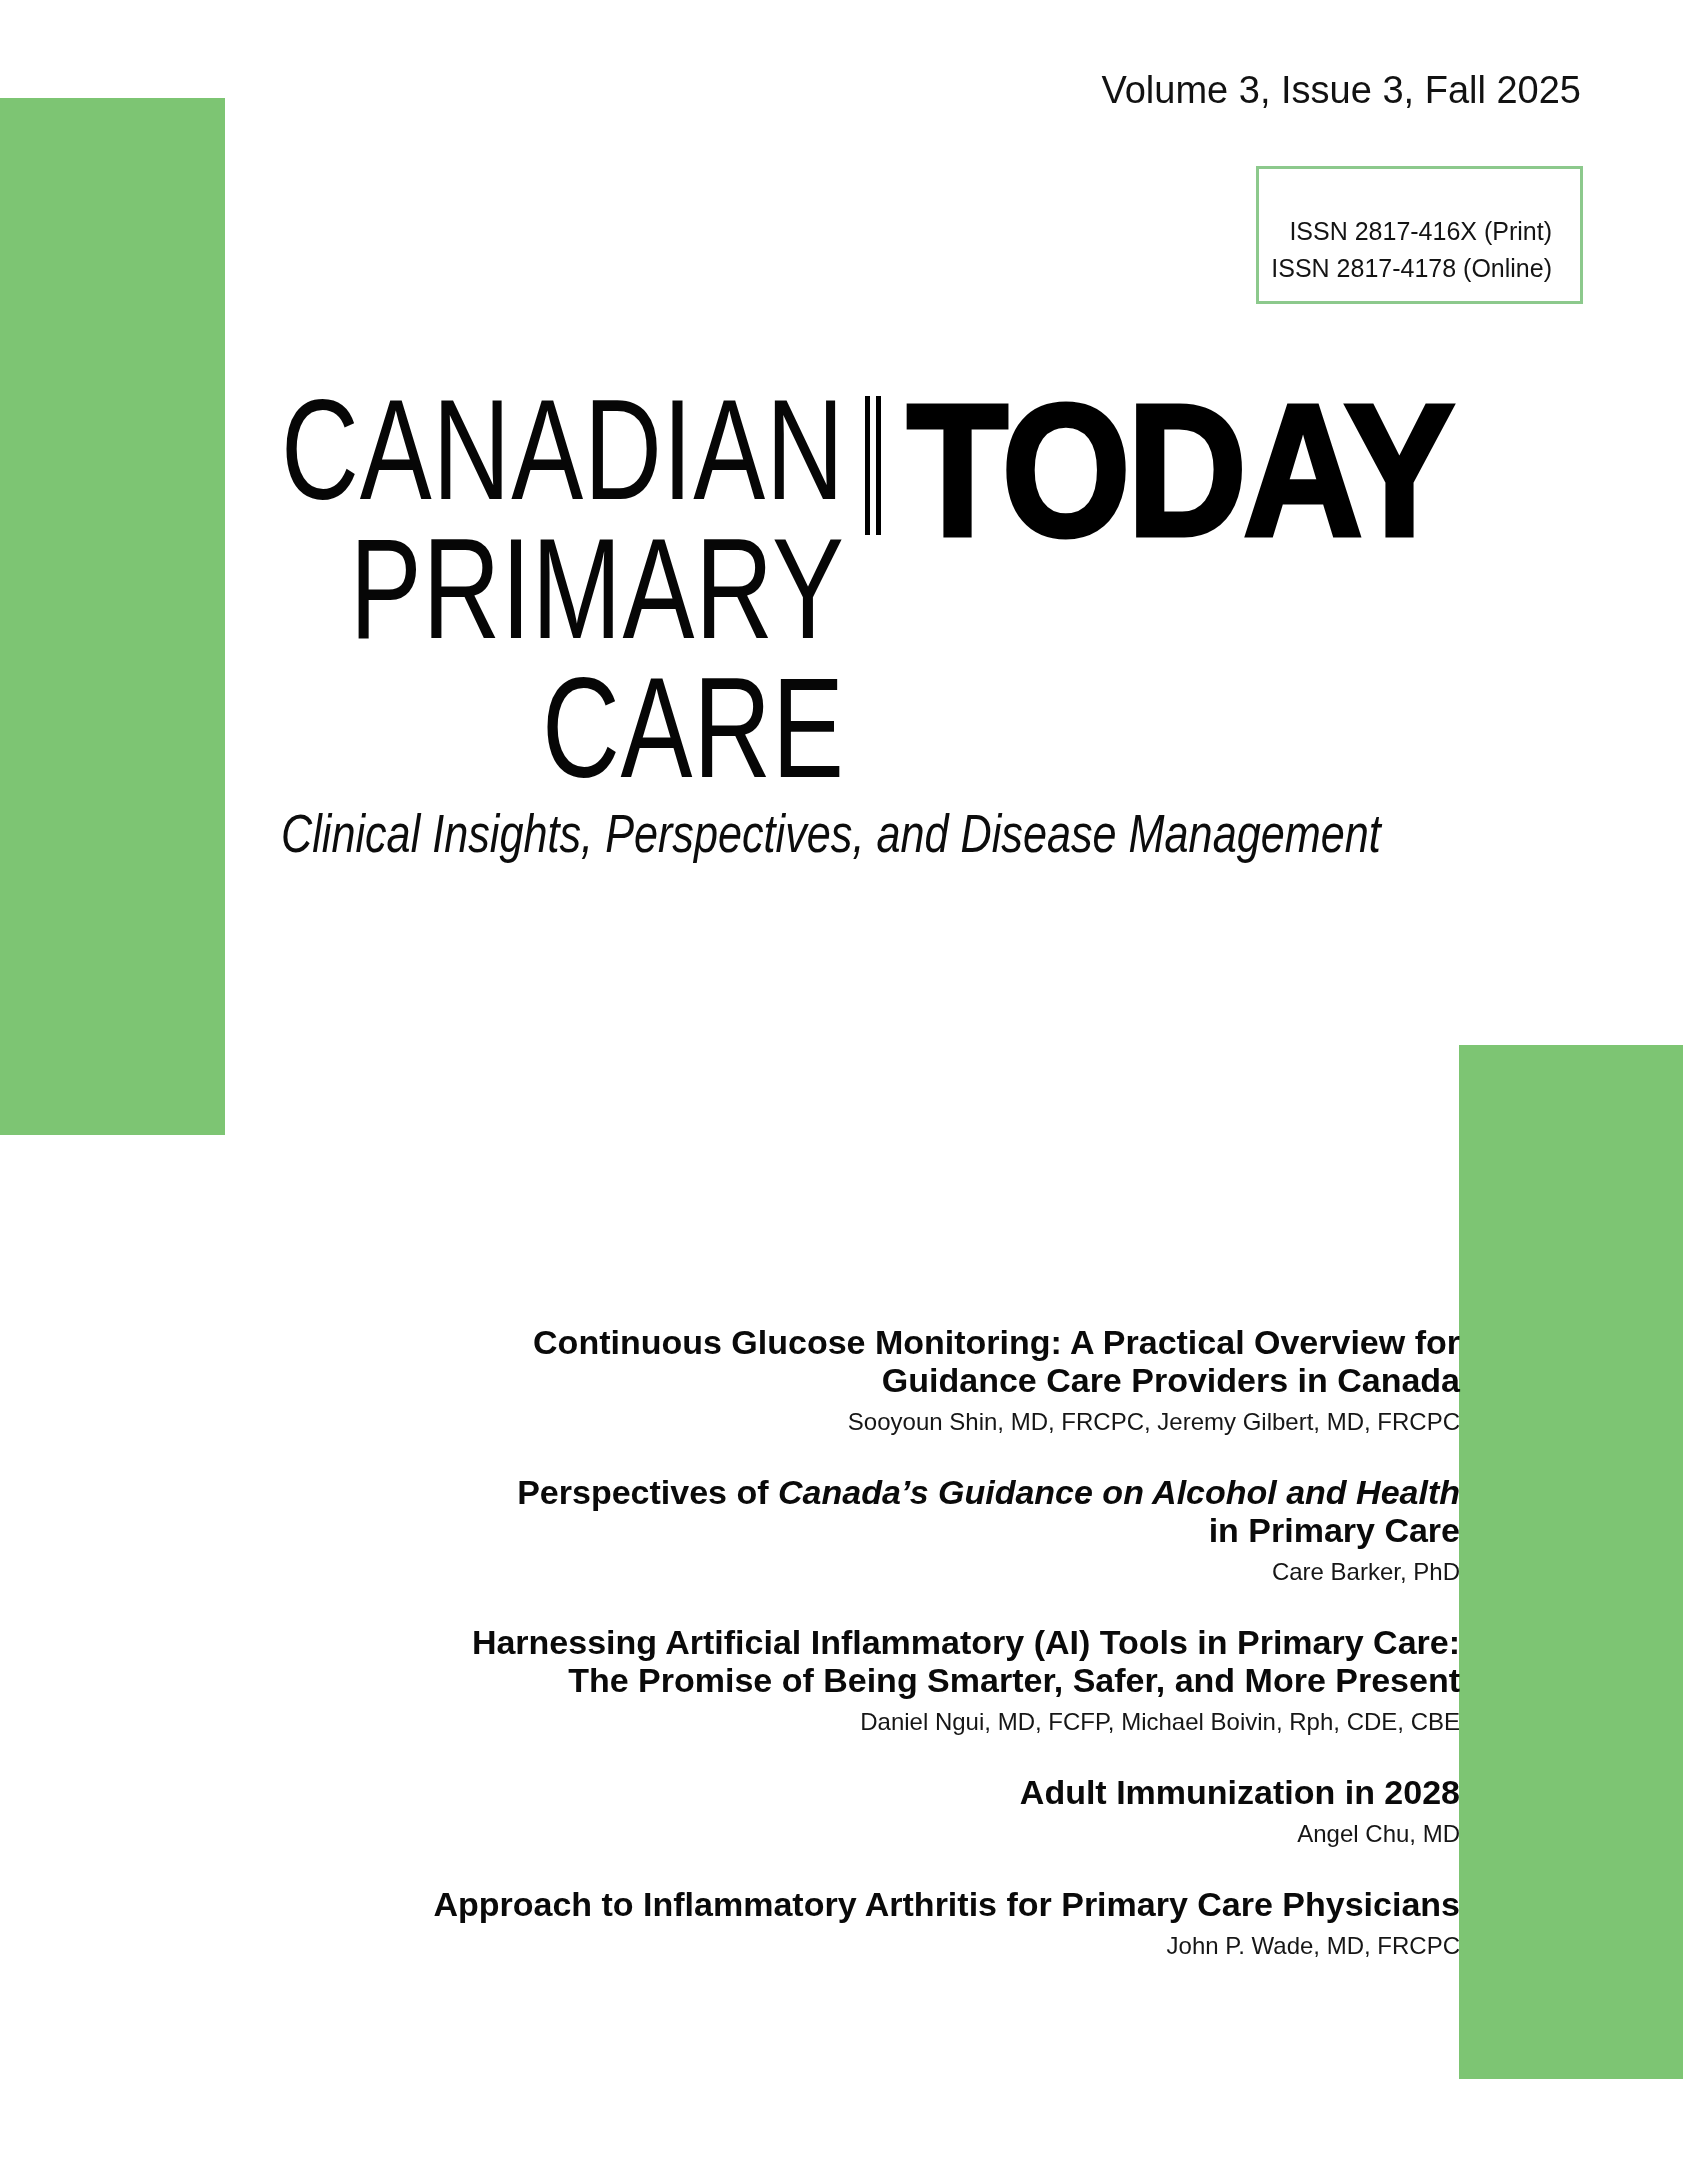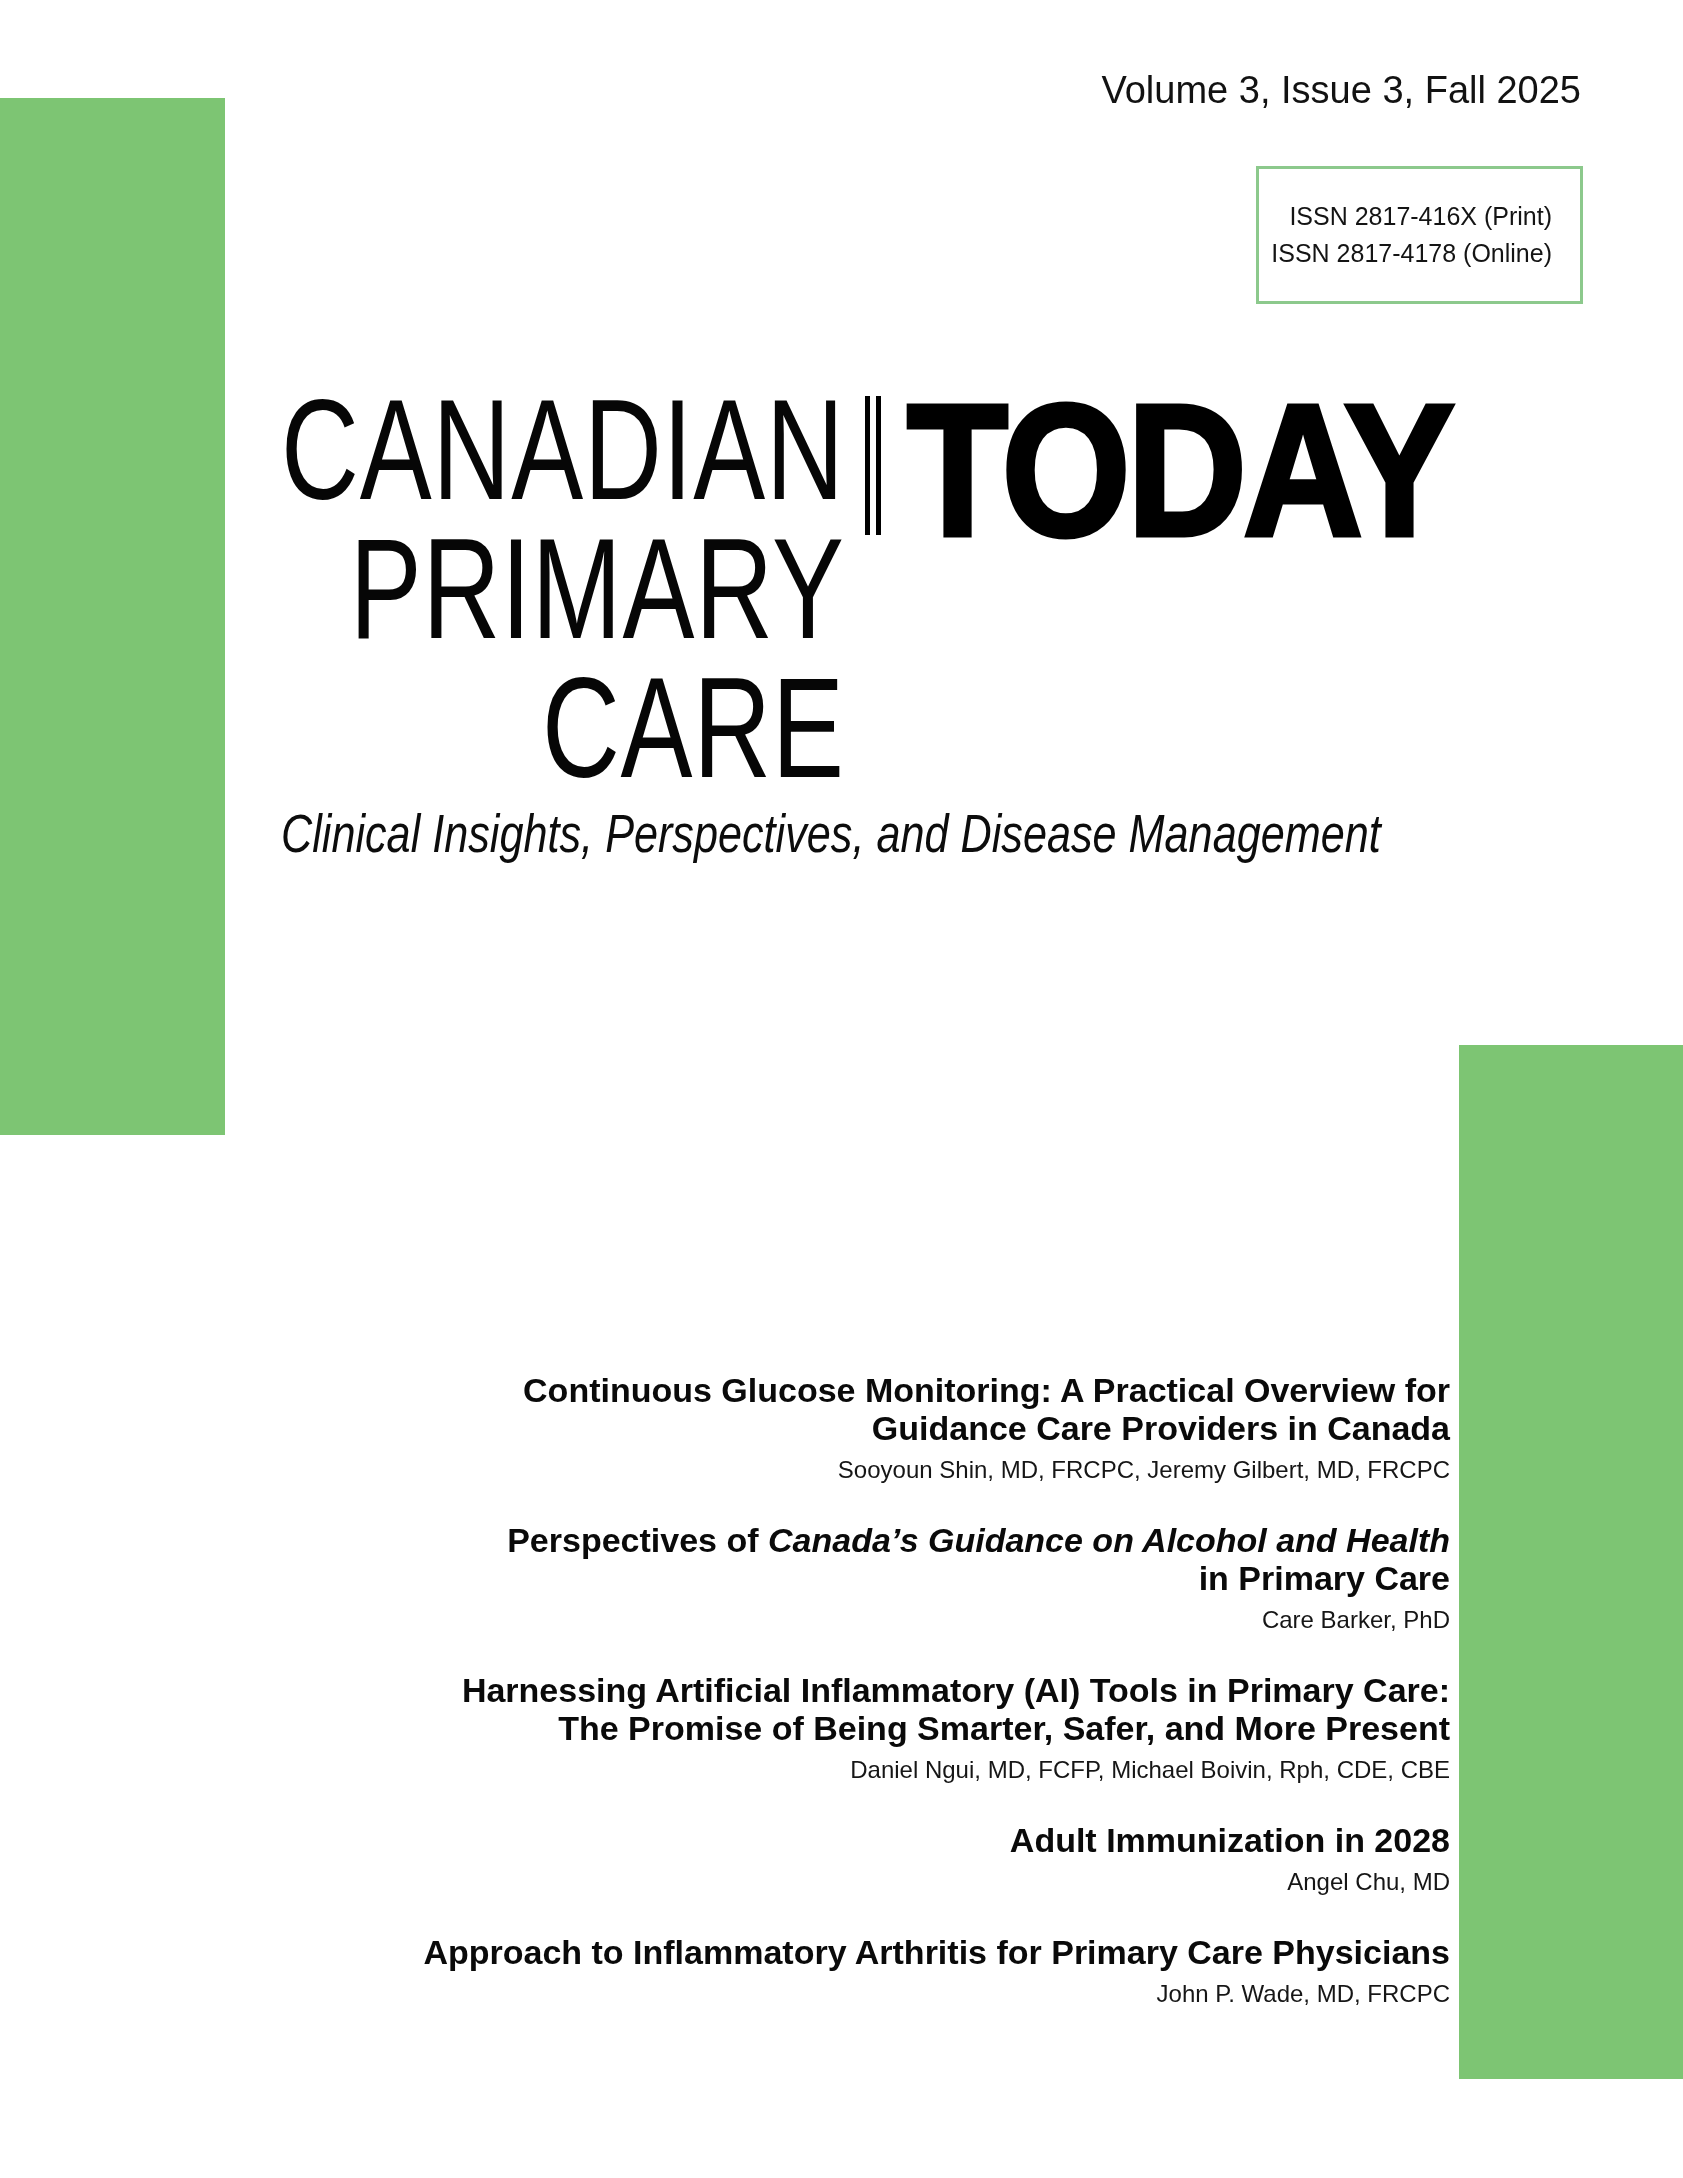--- a/index.html
+++ b/index.html
@@ -40,21 +40,21 @@
   }
   #issn-box {
     position: absolute;
     left: 1256px; top: 166px;
     width: 327px; height: 138px;
     box-sizing: border-box;
     border: 3px solid var(--issn-border, #8cc98c);
     display: flex;
     flex-direction: column;
     align-items: flex-end;
-    padding: 29px 28px 0 0;
+    padding: 44px 28px 0 0;
     font-size: 25px;
     line-height: 37px;
     color: #141414;
     white-space: nowrap;
   }
   #logo-lines {
     position: absolute;
     left: 281px; top: 380px;
     font-size: 142px;
     line-height: 139px;
@@ -96,23 +96,22 @@
     font-size: 54px;
     font-style: italic;
     line-height: 1.1;
     transform: scaleX(0.80);
     transform-origin: left top;
     white-space: nowrap;
     color: #0c0c0c;
   }
   #articles {
     position: absolute;
-    left: 163px; top: 1323px;
+    left: 173px; top: 1323px;
     width: 1287px;
-    margin-top: 48px;
   }
   .article { margin-bottom: 34px; }
   .title-line {
     font-size: 34px;
     line-height: 38px;
     font-weight: 700;
     white-space: nowrap;
     color: #0a0a0a;
   }
   .title-line .seg-italic { font-style: italic; }

